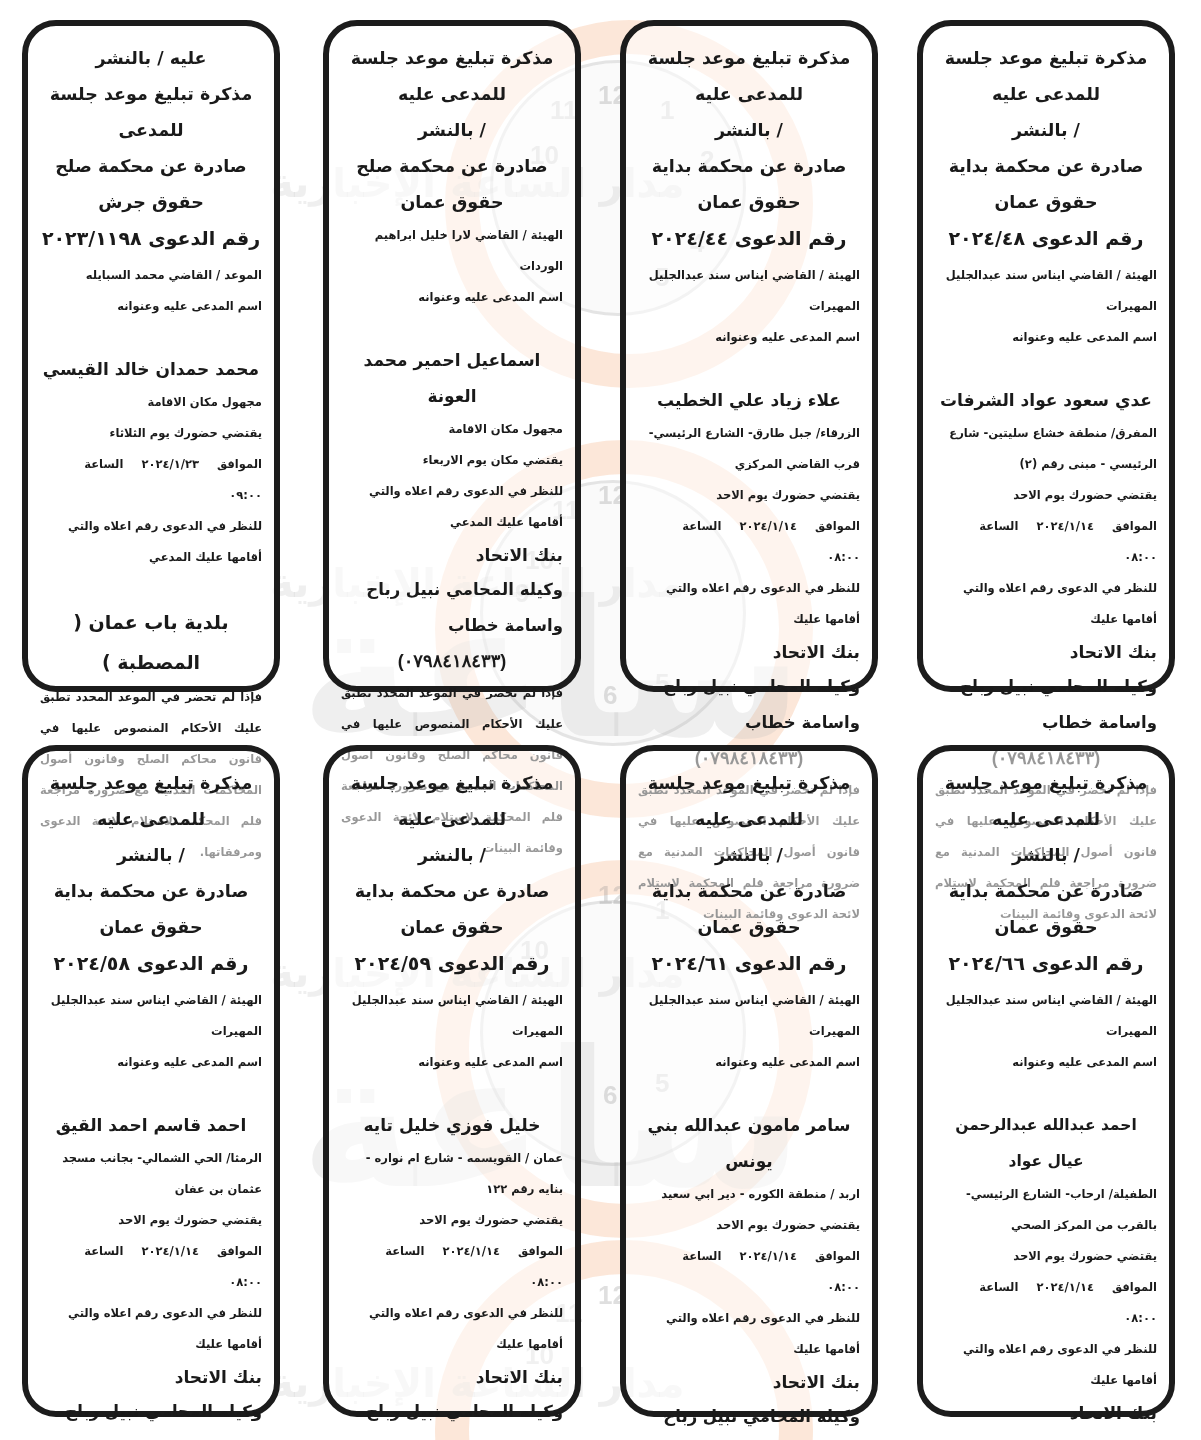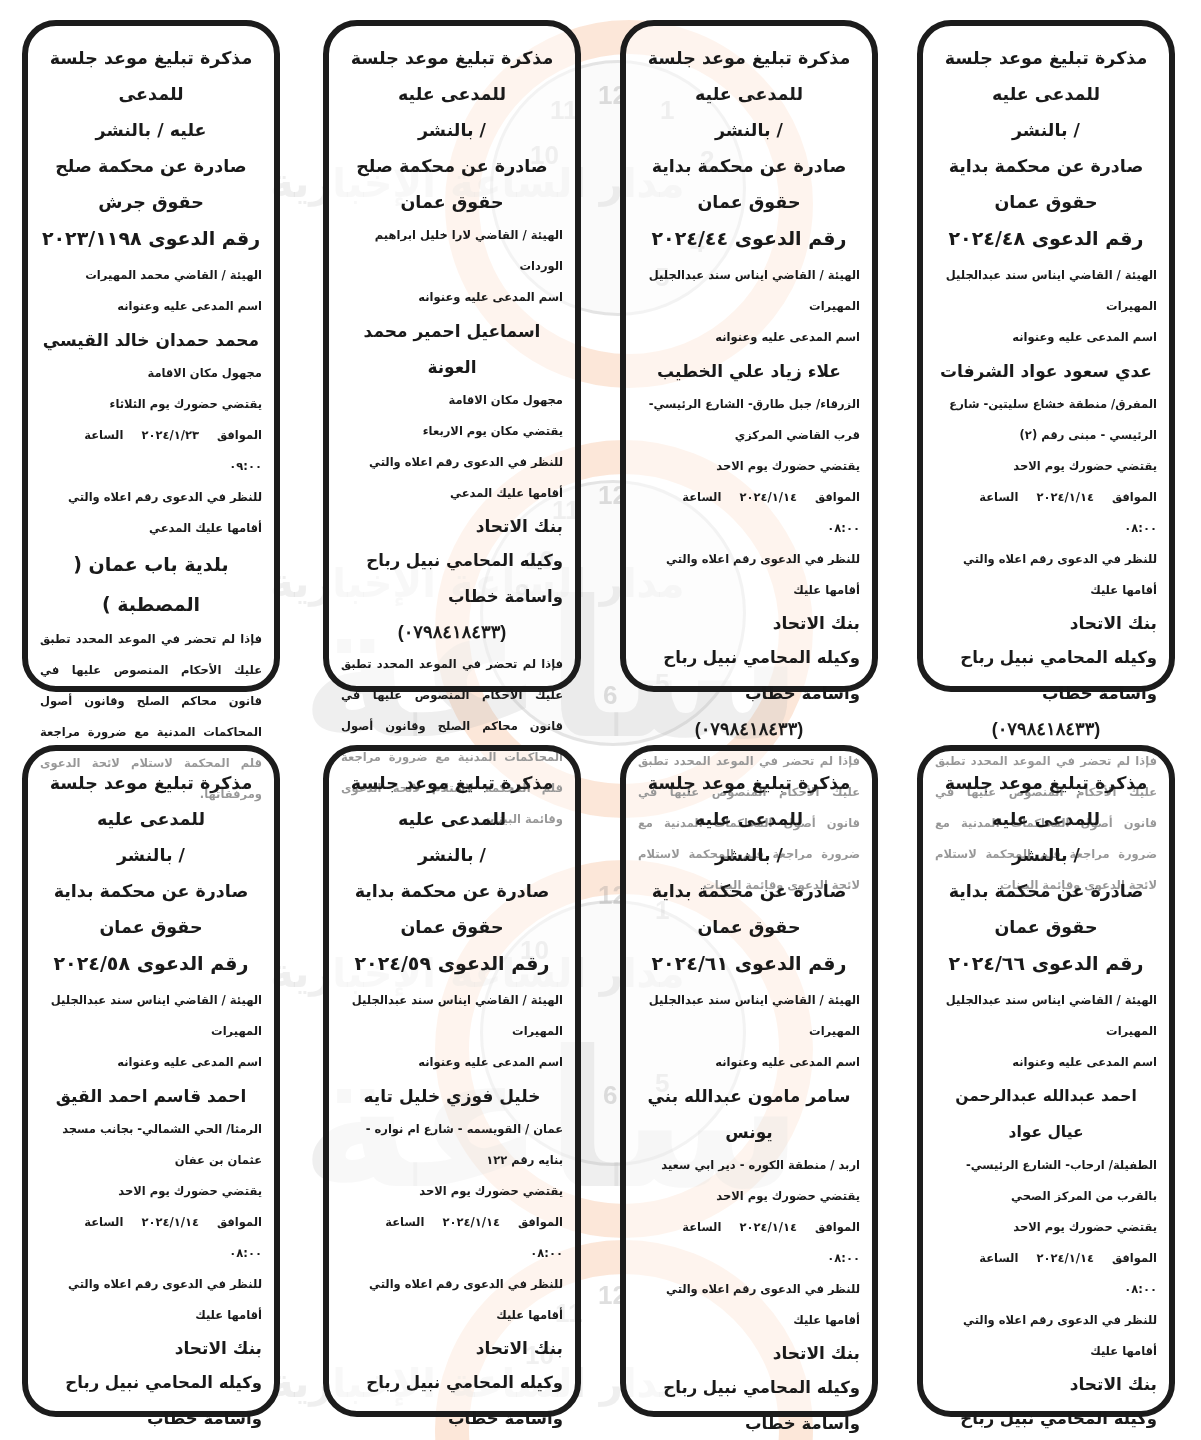--- a/index.html
+++ b/index.html
@@ -15,21 +15,21 @@
   .grid { position:absolute; left:0; top:0; width:1201px; height:1440px; z-index:1; }
   .card {
     position:absolute; width:258px; box-sizing:border-box;
     border:6px solid #1c1c1c; border-radius:34px; background:rgba(255,255,255,0.55);
     padding:14px 12px 10px 12px; text-align:right; direction:rtl;
   }
   .title { font-weight:bold; font-size:17.5px; line-height:36px; text-align:center; font-family:"DejaVu Sans",sans-serif; }
   .court { font-weight:bold; font-size:17.5px; line-height:36px; text-align:center; }
   .caseno { font-weight:bold; font-size:19px; line-height:36px; text-align:center; margin-bottom:4px; }
   .small { font-size:11.5px; font-weight:bold; line-height:31px; }
-  .name { font-weight:bold; font-size:17px; line-height:36px; text-align:center; }
+  .name { font-weight:bold; font-size:17px; line-height:36px; text-align:center;margin-top:29px; }
   .bank { font-weight:bold; font-size:17px; line-height:34px; text-align:right; }
   .agent { font-weight:bold; font-size:16.5px; line-height:36px; }
   .phone { font-weight:bold; font-size:18px; line-height:34px; text-align:center; direction:ltr; font-family:Liberation Sans, sans-serif; }
   .warn { font-size:11.5px; font-weight:bold; line-height:31px; text-align:justify; text-align-last:right; }
   .date-line span { margin-left:14px; }
 </style>
 </head>
 <body>
 
 <div class="wm" style="left:0;top:0;width:1201px;height:1440px;">
@@ -132,25 +132,25 @@
     <div class="small">مجهول مكان الاقامة</div>
     <div class="small">يقتضي مكان يوم الاربعاء</div>
     <div class="small">للنظر في الدعوى رقم اعلاه والتي أقامها عليك المدعي</div>
     <div class="bank">بنك الاتحاد</div>
     <div class="agent">وكيله المحامي نبيل رباح واسامة خطاب</div>
     <div class="phone">(٠٧٩٨٤١٨٤٣٣)</div>
     <div class="warn">فإذا لم تحضر في الموعد المحدد تطبق عليك الأحكام المنصوص عليها في قانون محاكم الصلح وقانون أصول المحاكمات المدنية مع ضرورة مراجعة قلم المحكمة لاستلام لائحة الدعوى وقائمة البينات</div>
   </div>
 
   <div class="card" style="left:22px;top:20px;height:672px;">
+    <div class="title">عليه / بالنشر</div>
     <div class="title">مذكرة تبليغ موعد جلسة للمدعى</div>
-    <div class="title">عليه / بالنشر</div>
     <div class="court">صادرة عن محكمة صلح حقوق جرش</div>
     <div class="caseno">رقم الدعوى ٢٠٢٣/١١٩٨</div>
-    <div class="small">الهيئة / القاضي محمد المهيرات</div>
+    <div class="small">الموعد / القاضي محمد السبايله</div>
     <div class="small">اسم المدعى عليه وعنوانه</div>
     <div class="name">محمد حمدان خالد القيسي</div>
     <div class="small">مجهول مكان الاقامة</div>
     <div class="small">يقتضي حضورك يوم الثلاثاء</div>
     <div class="small date-line">
       <span>الموافق</span>
       <span>٢٠٢٤/١/٢٣</span>
       <span>الساعة</span>
       <span>٠٩:٠٠</span>
     </div>

